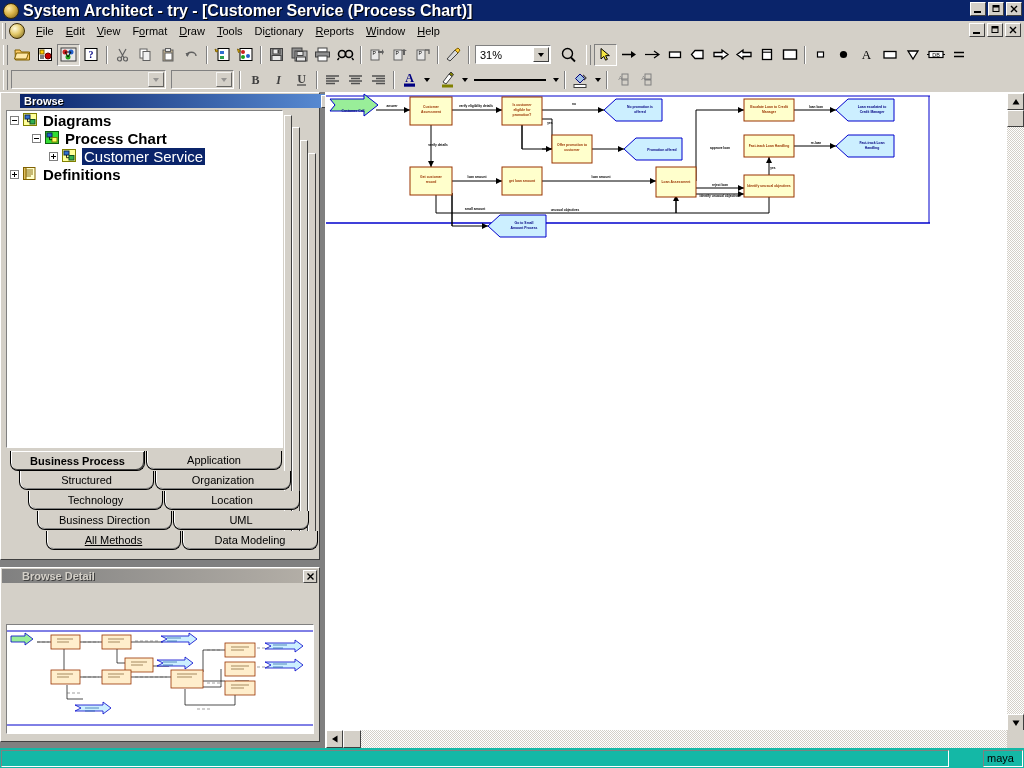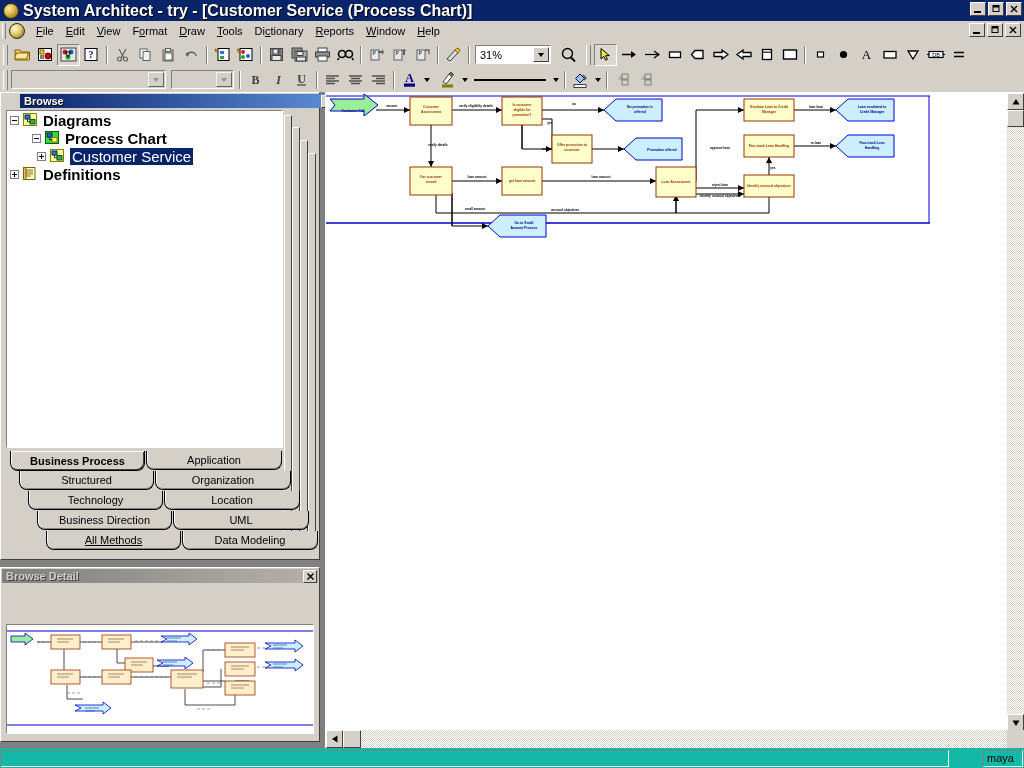--- a/index.html
+++ b/index.html
@@ -167,21 +167,21 @@
     position:absolute;left:0;top:475px;width:320px;height:175px;background:#d4d0c8;
     border-top:1px solid #fff;border-left:1px solid #fff;
     border-right:1px solid #404040;border-bottom:1px solid #404040;
     box-sizing:border-box;
   }
   .bd-title{
     position:absolute;left:1px;top:1px;width:316px;height:14px;
     background:linear-gradient(to right,#808080,#b5b0a8);
     display:flex;align-items:center;
   }
-  .bd-title span{color:#d4d0c8;font-size:11px;font-weight:bold;padding-left:4px;text-shadow:1px 1px 0 #404040;}
+  .bd-title span{color:#d4d0c8;font-size:11px;font-weight:bold;padding-left:20px;text-shadow:1px 1px 0 #404040;}
   .bd-canvas{
     position:absolute;left:5px;top:56px;width:308px;height:110px;background:#fff;
     border-top:1px solid #808080;border-left:1px solid #808080;
     border-right:1px solid #fff;border-bottom:1px solid #fff;
     box-sizing:border-box;overflow:hidden;
   }
 
   
   .mdi{
     position:absolute;left:325px;top:0;width:699px;height:656px;background:#fff;
@@ -701,21 +701,21 @@
             <svg width="15" height="14" viewBox="0 0 15 14">
               <rect x="0.5" y="0.5" width="13" height="12" fill="#33dd33" stroke="#106010"></rect>
               <rect x="2" y="2" width="5" height="4" fill="#2060d0" stroke="#102850"></rect>
               <rect x="7" y="6.5" width="5" height="4.5" fill="#ffff66" stroke="#808000"></rect>
               <path d="M4.5,6 L4.5,8.7 L7,8.7" fill="none" stroke="#000" stroke-width="0.8"></path>
             </svg>
           </div>
           <div class="tlabel">Process Chart</div>
         </div>
 
-        <div class="trow" style="padding-left:4px;">
+        <div class="trow" style="padding-left:16px;">
           <div class="tspace"></div>
             <div class="tspace"></div>
           <div class="tbox">
               <i class="h"></i>
               <i class="v"></i>
             </div>
           <div class="ticon">
             <svg width="15" height="14" viewBox="0 0 15 14">
               <rect x="0.5" y="0.5" width="13" height="12" fill="#ffff99" stroke="#808000"></rect>
               <rect x="2" y="2" width="5" height="4" fill="#3070d0" stroke="#102850"></rect>

